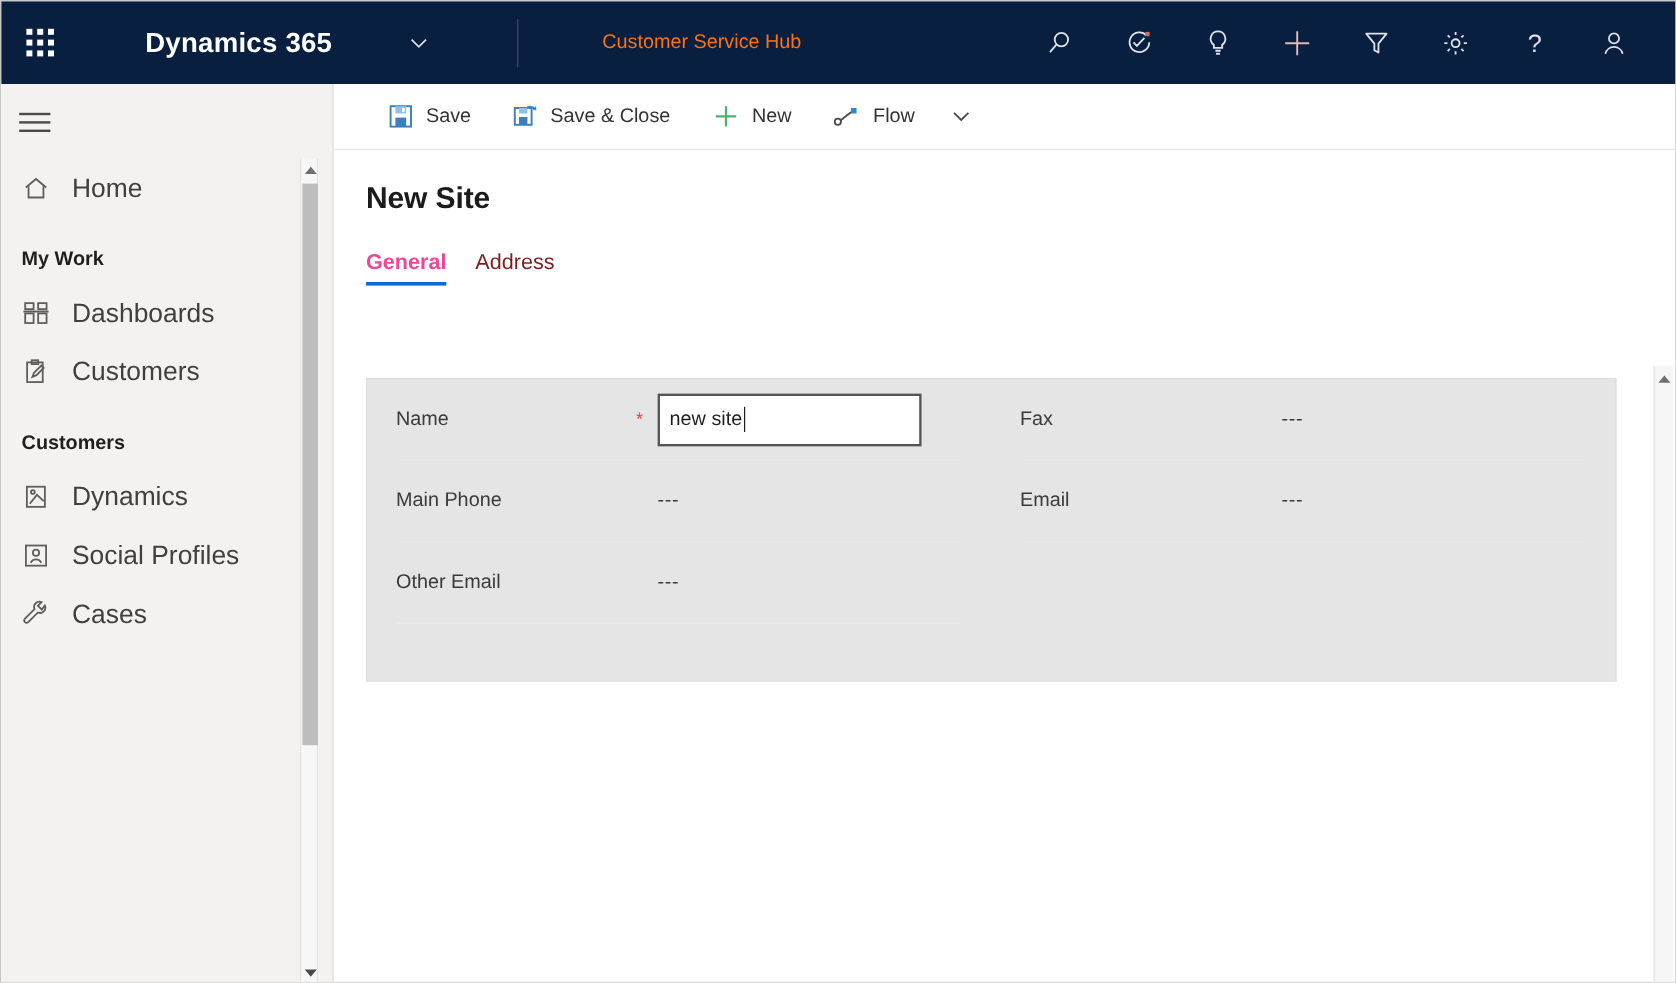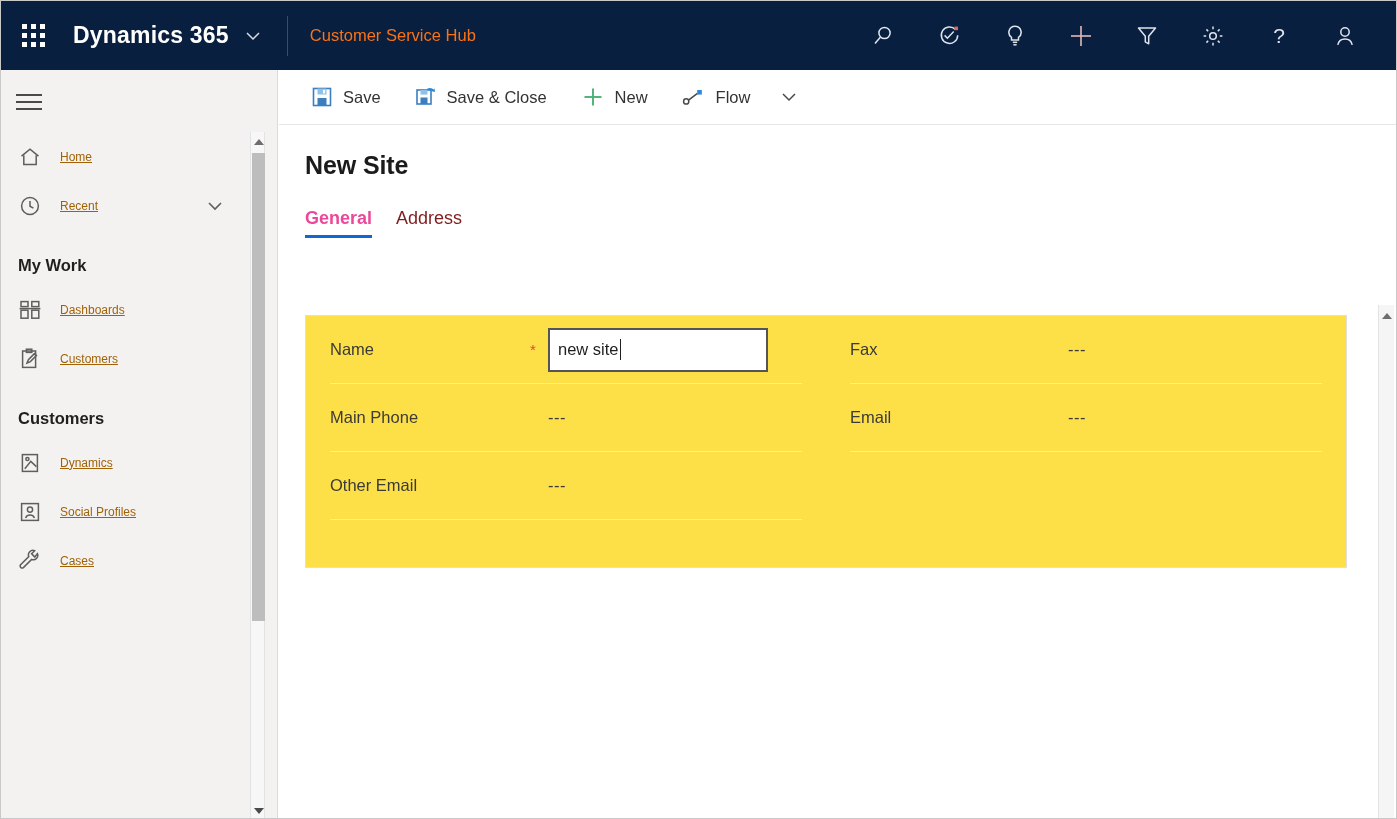--- a/index.html
+++ b/index.html
@@ -16,21 +16,21 @@
     border: 1px solid #c8c8c8;
     overflow: hidden;
     background: #fff;
   }
 
   
   .topnav {
     position: absolute; top: 0; left: 0;
     width: 1397px; height: 69px;
     background: #091f3f;
-    display: flex; align-items: center;
+    display: flex; align-items: center; gap: 48px;
   }
   .waffle {
     width: 64px; height: 69px;
     display: flex; align-items: center; justify-content: center;
     cursor: pointer;
   }
   .waffle-grid {
     display: grid;
     grid-template-columns: repeat(3, 5px);
     grid-template-rows: repeat(3, 5px);
@@ -92,22 +92,22 @@
     display: flex; align-items: center;
     padding-left: 17px;
     cursor: pointer;
     position: relative;
   }
   .nav-item .ico {
     width: 30px; min-width: 30px;
     display: flex; align-items: center; justify-content: flex-start;
   }
   .nav-item .lbl {
-    font-size: 12px; color: #a16207;
-    padding-left: 12px; white-space: nowrap; text-decoration: underline;
+    font-size: 22px; color: #404040;
+    padding-left: 12px; white-space: nowrap;
   }
   .nav-item .chev {
     position: absolute; right: 28px; top: 50%;
     transform: translateY(-50%);
     display: flex;
   }
   .nav-group {
     font-size: 16.5px; font-weight: bold; color: #201f1e;
     padding: 26px 0 10px 17px;
   }
@@ -134,21 +134,21 @@
 
   
   .main {
     position: absolute; top: 69px; left: 278px;
     width: 1119px; height: 750px;
     background: #ffffff;
   }
   .cmdbar {
     height: 55px;
     display: flex; align-items: center;
-    padding-left: 20px;
+    padding-left: 32px;
     border-bottom: 1px solid #e6e6e6;
   }
   .cmd {
     display: flex; align-items: center;
     height: 42px; padding: 0 12px;
     cursor: pointer;
     margin-right: 10px;
   }
   .cmd .cico { display: flex; align-items: center; margin-right: 10px; }
   .cmd .ctext { font-size: 16.5px; color: #333333; white-space: nowrap; }
@@ -186,21 +186,21 @@
     content: ""; position: absolute;
     left: 0; right: 0; bottom: 0;
     height: 3px; background: #1267d4;
   }
 
   .card {
     position: absolute;
     left: 26px; top: 190px;
     width: 1042px; height: 253px;
     border: 1px solid #e1dfdd;
-    background: #fde047;
+    background: #e5e5e5;
     display: flex;
   }
   .col {
     width: 50%;
     padding: 0 24px;
   }
   .field {
     height: 68px;
     display: flex; align-items: center;
     border-bottom: 1px solid #ebe9e7;
@@ -362,34 +362,20 @@
 
     <div class="nav-list" id="navlist">
         <div class="nav-item">
           <span class="ico">
             <svg width="24" height="24" viewBox="0 0 24 24">
               <path d="M3.5 11.2L12 4.2l8.5 7" stroke="#605e5c" stroke-width="1.5" fill="none"></path>
               <path d="M5.8 10.2v9.4h12.4v-9.4" stroke="#605e5c" stroke-width="1.5" fill="none"></path>
             </svg>
           </span>
           <span class="lbl">Home</span>
-        </div>
-        <div class="nav-item">
-          <span class="ico">
-            <svg width="24" height="24" viewBox="0 0 24 24">
-              <circle cx="12" cy="12" r="8.4" stroke="#605e5c" stroke-width="1.5" fill="none"></circle>
-              <path d="M12 7v5.2l3.4 2" stroke="#605e5c" stroke-width="1.5" fill="none"></path>
-            </svg>
-          </span>
-          <span class="lbl">Recent</span>
-          <span class="chev">
-            <svg width="22" height="22" viewBox="0 0 22 22">
-              <path d="M5 8l6 6 6-6" stroke="#605e5c" stroke-width="1.6" fill="none"></path>
-            </svg>
-          </span>
         </div>
         <div class="nav-group">My Work</div>
         <div class="nav-item">
           <span class="ico">
             <svg width="24" height="24" viewBox="0 0 24 24">
               <rect x="3" y="3.6" width="7" height="5" stroke="#605e5c" stroke-width="1.5" fill="none"></rect>
               <rect x="13.8" y="3.6" width="7" height="5" stroke="#605e5c" stroke-width="1.5" fill="none"></rect>
               <rect x="3" y="12.2" width="7" height="8" stroke="#605e5c" stroke-width="1.5" fill="none"></rect>
               <rect x="13.8" y="12.2" width="7" height="8" stroke="#605e5c" stroke-width="1.5" fill="none"></rect>
               <line x1="1.6" y1="10.6" x2="22.4" y2="10.6" stroke="#605e5c" stroke-width="1.5" fill="none"></line>

